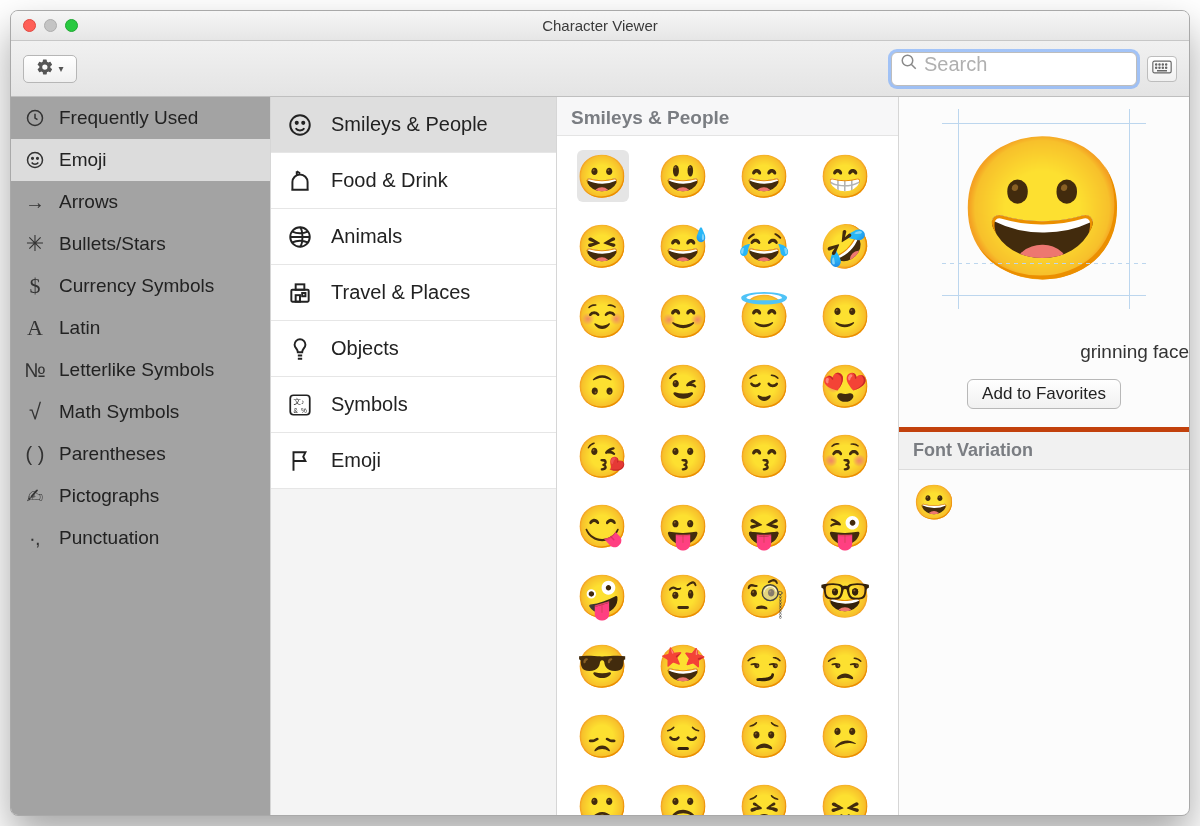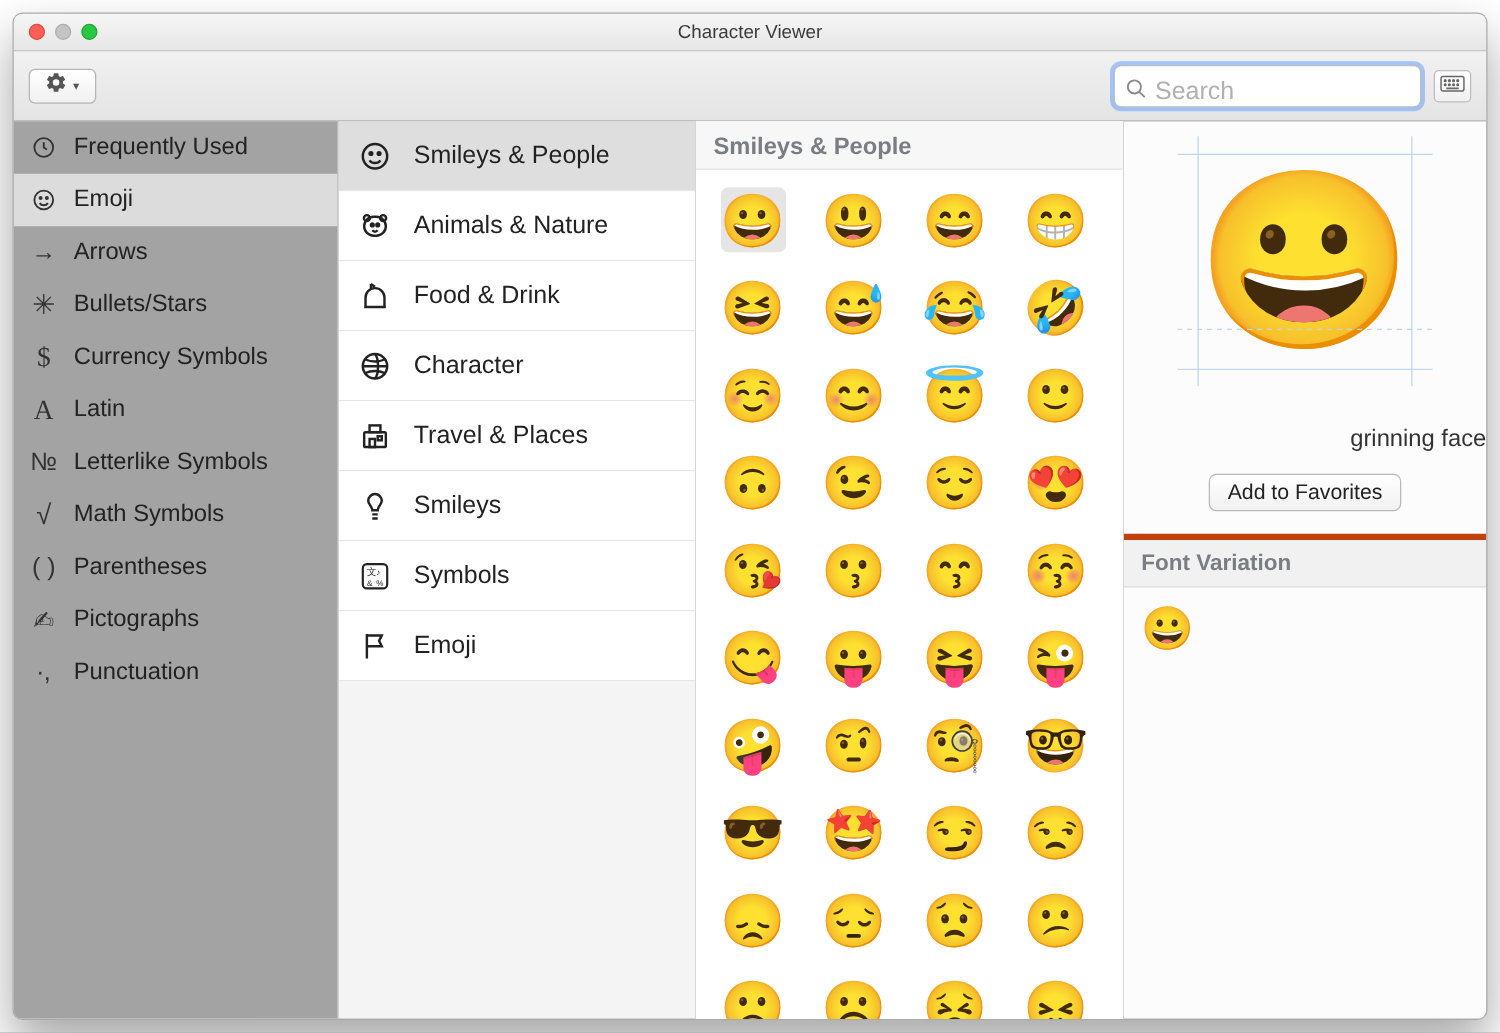--- a/index.html
+++ b/index.html
@@ -66,21 +66,21 @@
     gap:4px;
     color:#555;
     font-size:16px;
   }
   .toolbar-spacer { flex:1; }
   .search-wrap {
     width: 246px; height: 34px;
     background:#fff;
     border:1px solid #bdbdbd;
     border-radius:6px;
-    display:flex; align-items:flex-end;
+    display:flex; align-items:flex-start;
     padding: 0 8px;
     box-shadow: 0 0 0 3px rgba(100,160,255,0.55);
   }
   .search-wrap .mag { color:#8a8a8a; font-size:18px; margin-right:6px;}
   .search-input {
     flex:1; border:none; outline:none; font-size:20px; color:#333;
     background:transparent;
   }
   .search-input::placeholder { color:#b0b0b0; }
   .kbd-btn {
@@ -348,66 +348,53 @@
               <circle cx="9" cy="10" r="1" fill="#222"></circle>
               <circle cx="15" cy="10" r="1" fill="#222"></circle>
               <path d="M8 15c1 1.5 2.5 2 4 2s3-.5 4-2"></path>
             </svg>
           </span>
           <span>Smileys &amp; People</span>
         </div>
         <div class="c2-item">
           <span class="c2-icon">
             <svg viewBox="0 0 24 24" fill="none" stroke="#222" stroke-width="1.8">
-              <rect x="4" y="5" width="16" height="14" rx="7"></rect>
-              <circle cx="6" cy="6" r="2.2"></circle>
-              <circle cx="18" cy="6" r="2.2"></circle>
-              <circle cx="10" cy="11" r="1" fill="#222"></circle>
-              <circle cx="14" cy="11" r="1" fill="#222"></circle>
-              <path d="M10 15c.7.8 1.3 1 2 1s1.3-.2 2-1"></path>
-            </svg>
-          </span>
-          <span>Animals &amp; Nature</span>
-        </div>
-        <div class="c2-item">
-          <span class="c2-icon">
-            <svg viewBox="0 0 24 24" fill="none" stroke="#222" stroke-width="1.8">
               <path d="M4 20h16M5 20v-7a7 7 0 0 1 14 0v7M9 6V3m0 0l3 2"></path>
             </svg>
           </span>
           <span>Food &amp; Drink</span>
         </div>
         <div class="c2-item">
           <span class="c2-icon">
             <svg viewBox="0 0 24 24" fill="none" stroke="#222" stroke-width="1.8">
               <circle cx="12" cy="12" r="9"></circle>
               <path d="M12 3c3 3 3 15 0 18M3 12h18M5 7c4 2 10 2 14 0M5 17c4-2 10-2 14 0"></path>
             </svg>
           </span>
-          <span>Character</span>
+          <span>Animals</span>
         </div>
         <div class="c2-item">
           <span class="c2-icon">
             <svg viewBox="0 0 24 24" fill="none" stroke="#222" stroke-width="1.8">
               <rect x="4" y="9" width="16" height="11" rx="1"></rect>
               <rect x="8" y="4" width="8" height="5"></rect>
               <rect x="8" y="14" width="4" height="6"></rect>
               <rect x="14" y="12" width="3" height="3"></rect>
             </svg>
           </span>
           <span>Travel &amp; Places</span>
         </div>
         <div class="c2-item">
           <span class="c2-icon">
             <svg viewBox="0 0 24 24" fill="none" stroke="#222" stroke-width="1.8">
               <path d="M12 3a5 5 0 0 1 5 5c0 3-3 4-3 7h-4c0-3-3-4-3-7a5 5 0 0 1 5-5z"></path>
               <path d="M10 18h4M10 21h4"></path>
             </svg>
           </span>
-          <span>Smileys</span>
+          <span>Objects</span>
         </div>
         <div class="c2-item">
           <span class="c2-icon">
             <svg viewBox="0 0 24 24" fill="none" stroke="#222" stroke-width="1.6">
               <rect x="3" y="3" width="18" height="18" rx="3"></rect>
               <text x="6" y="11" font-size="7" fill="#222" stroke="none">文</text>
               <text x="13" y="11" font-size="6" fill="#222" stroke="none">♪</text>
               <text x="6" y="19" font-size="6" fill="#222" stroke="none">&amp;</text>
               <text x="13" y="19" font-size="6" fill="#222" stroke="none">%</text>
             </svg>

